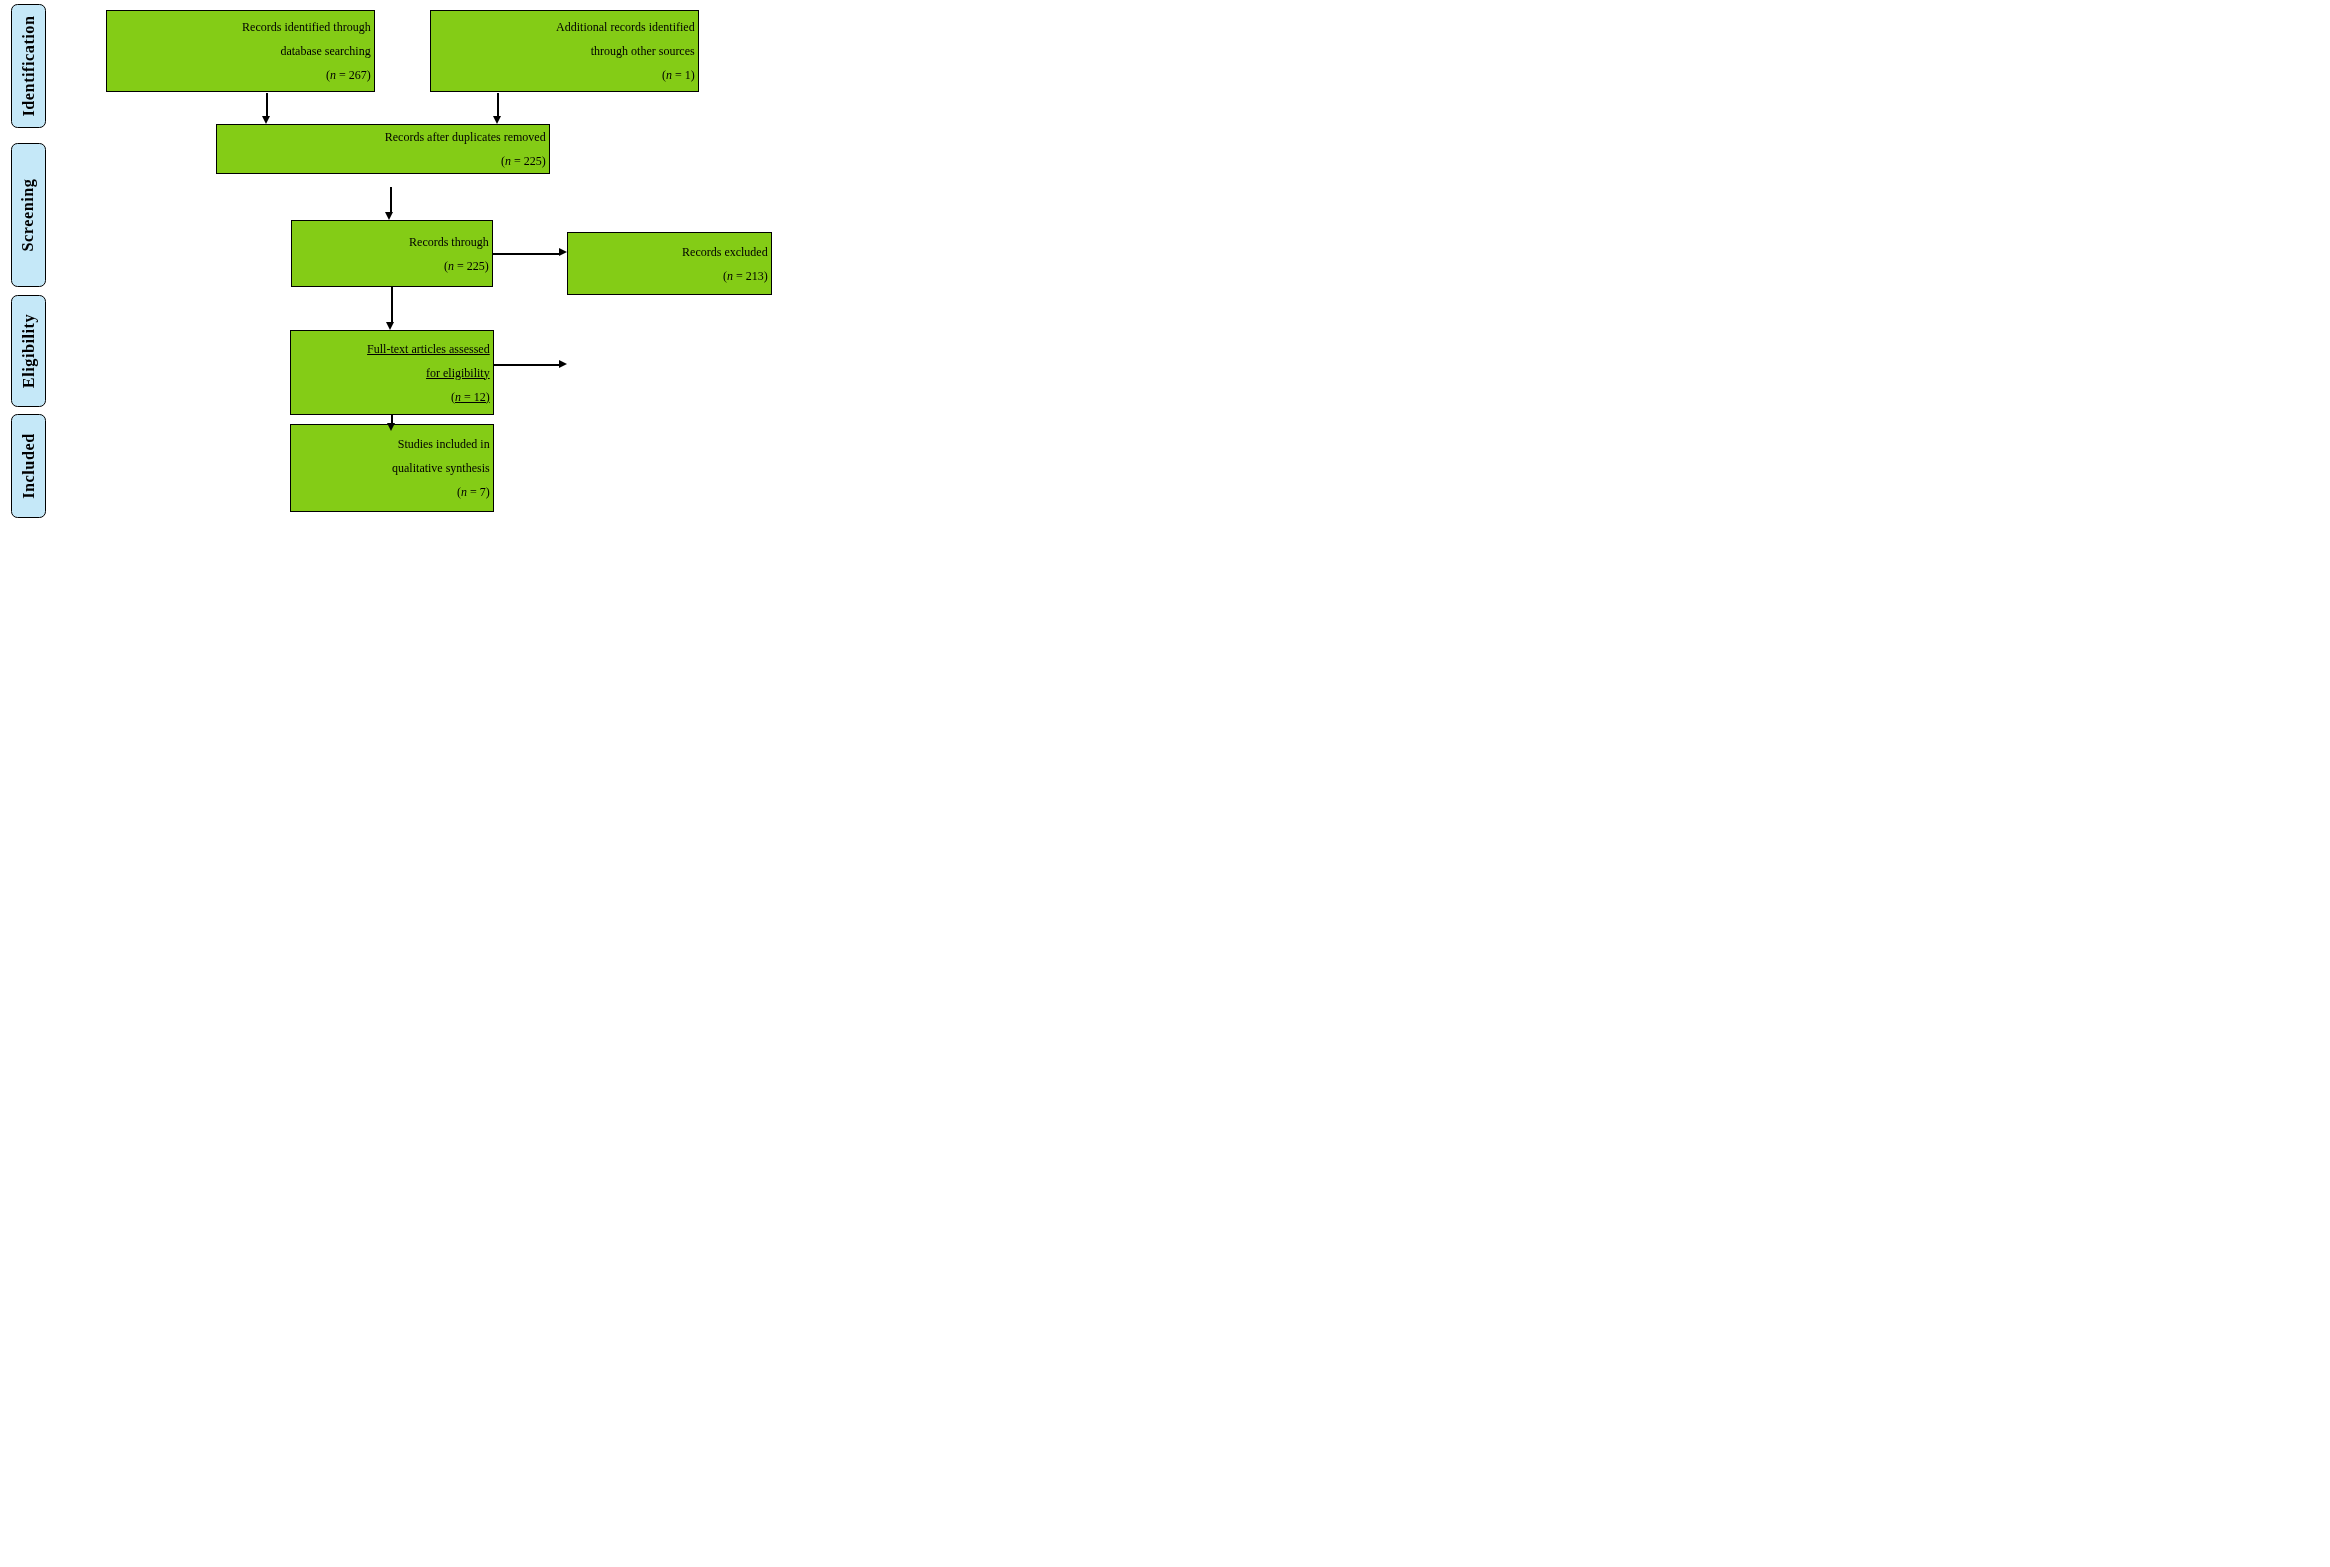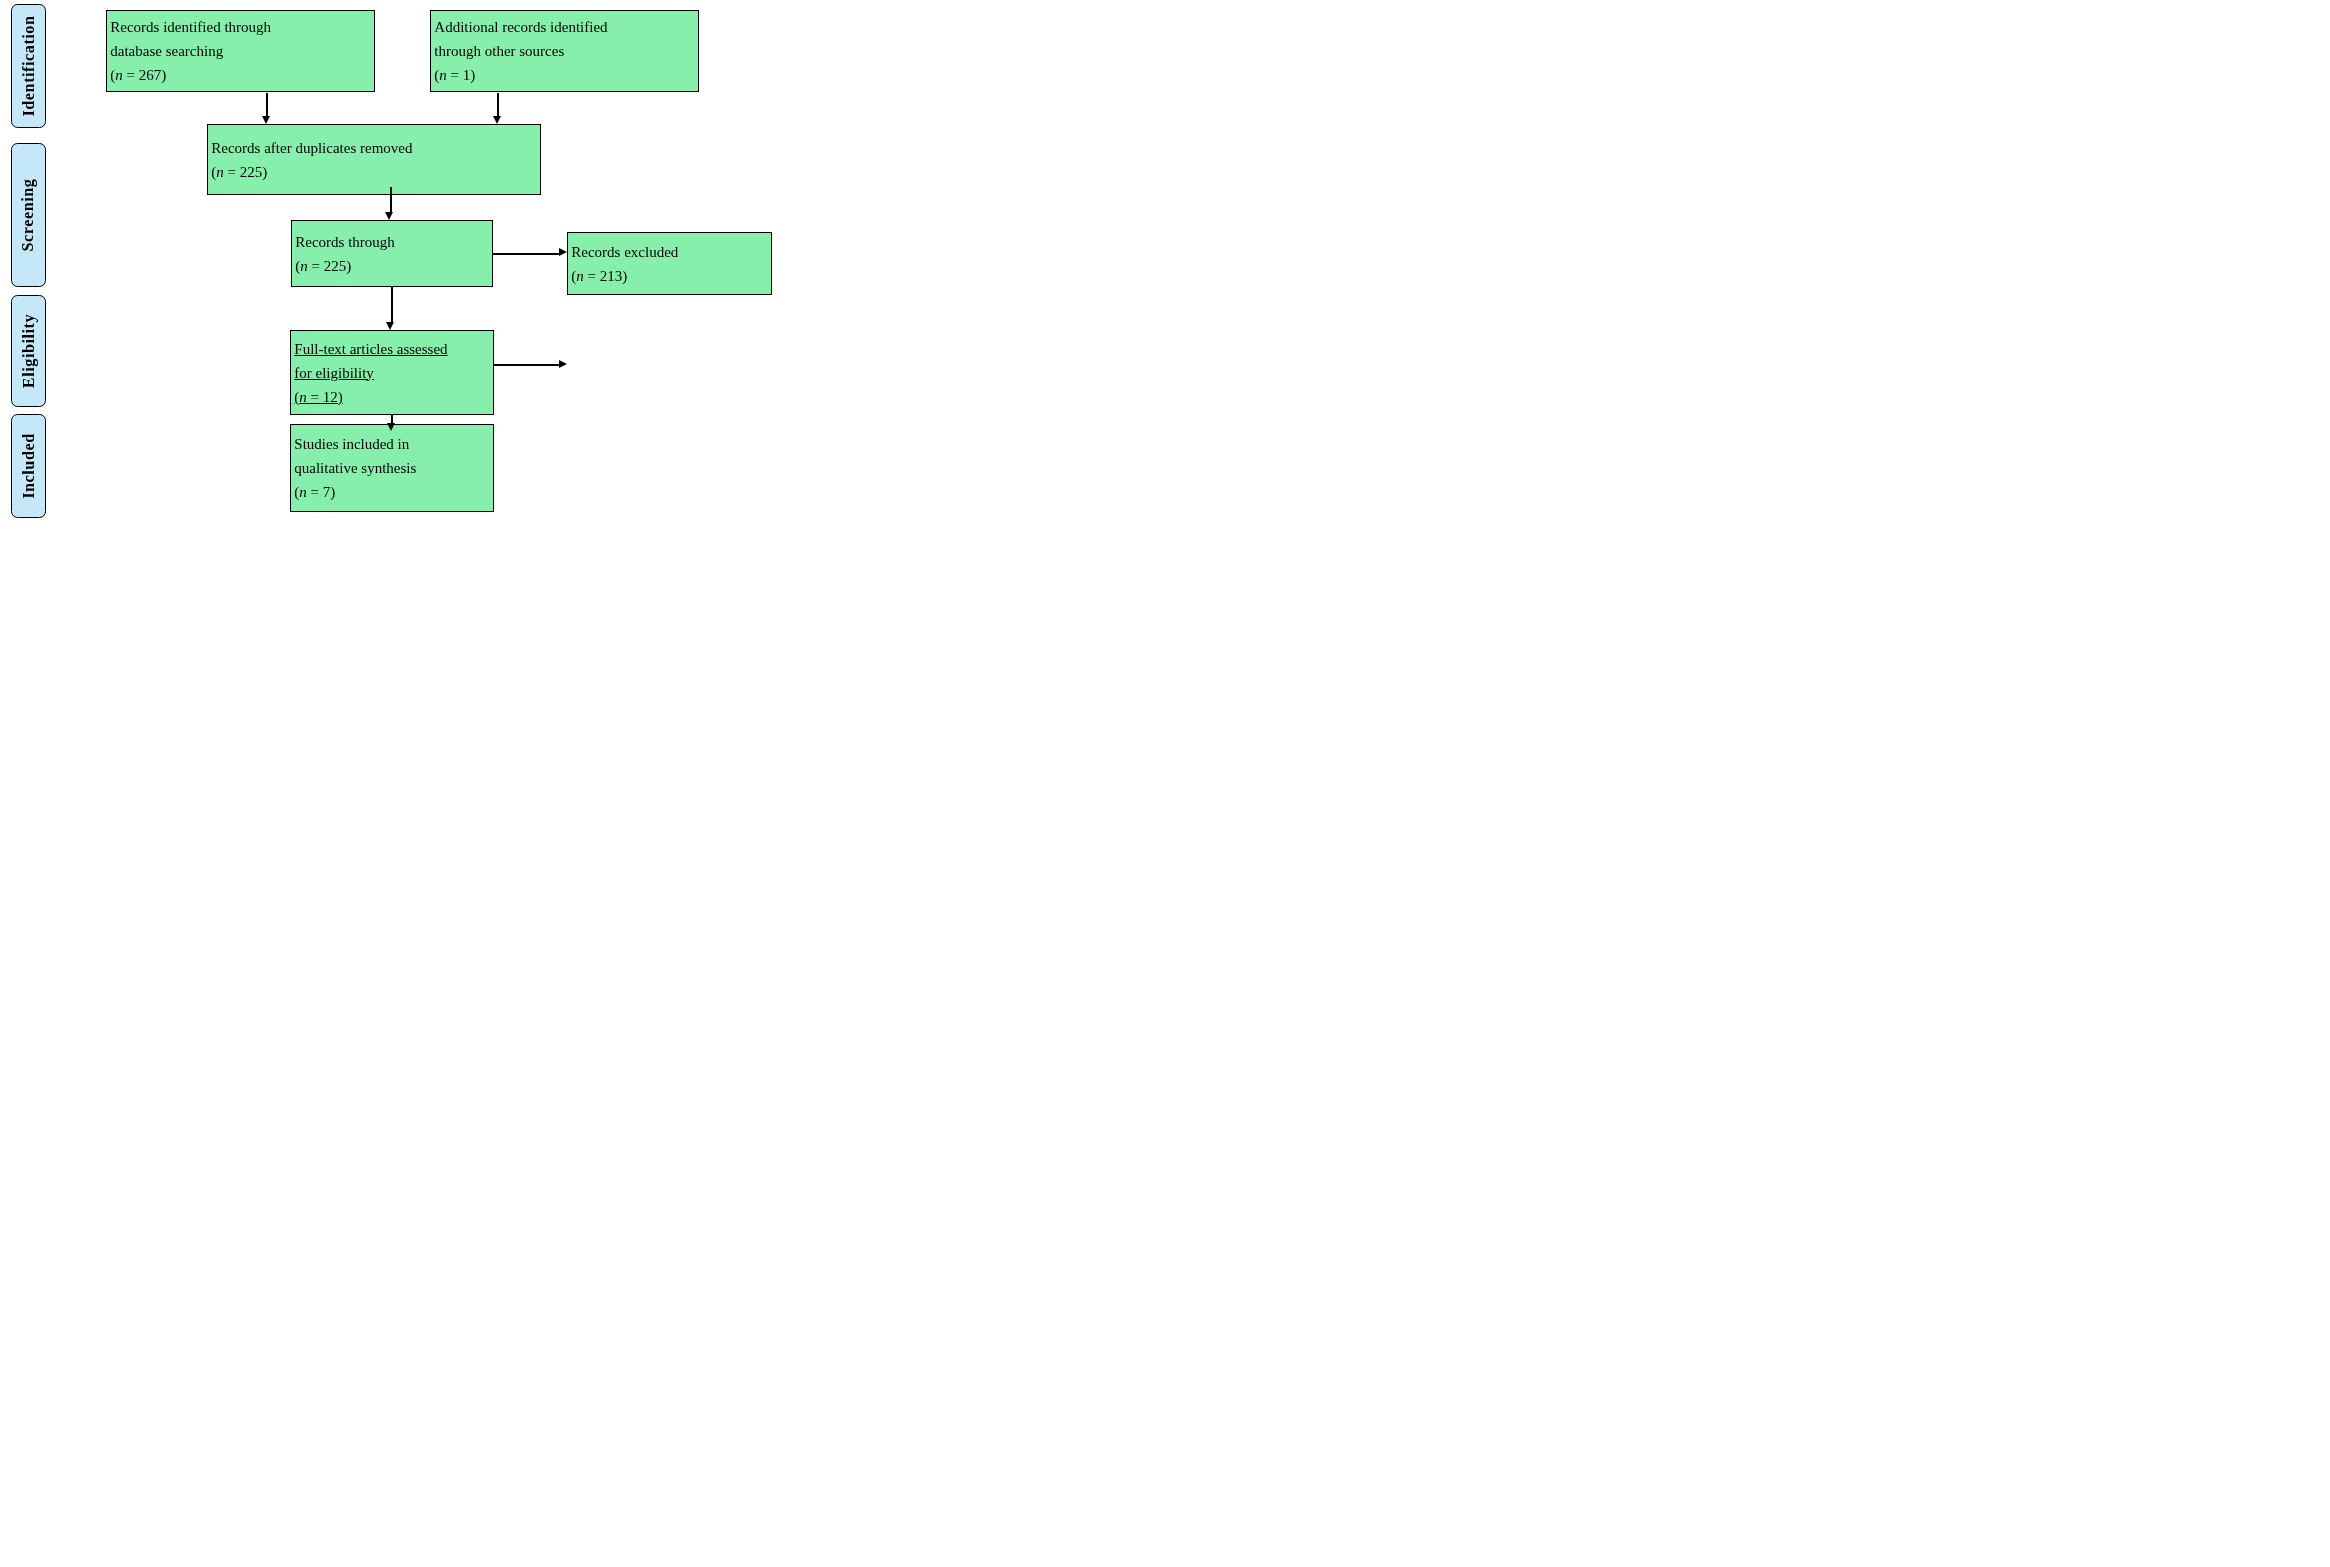--- a/index.html
+++ b/index.html
@@ -39,38 +39,38 @@
     letter-spacing: 0.5px;
   }
   .stage-identification { top: 4.4px;   height: 124px; }
   .stage-screening      { top: 143px; height: 144px; }
   .stage-eligibility    { top: 295px; height: 112px; }
   .stage-included       { top: 414px; height: 104px; }
 
   
   .flow-box {
     position: absolute;
-    background: #86efac;
+    background: #84cc16;
     border: 1.6px solid var(--ink, #000000);
     box-sizing: border-box;
     display: flex;
     flex-direction: column;
-    align-items: flex-start;
+    align-items: flex-end;
     justify-content: center;
     text-align: center;
-    font-size: 15px;
+    font-size: 12px;
     line-height: 24px;
     padding: 1.1px 3.3px;
   }
   .flow-box .line { white-space: nowrap; }
   .flow-box i { font-style: italic; }
 
   .box-records-identified { left: 106px;  top: 10.3px;  width: 269px; height: 82px; }
   .box-additional-records { left: 430px;  top: 10.3px;  width: 269px; height: 82px; }
-  .box-duplicates-removed { left: 207px;  top: 124px; width: 334px; height: 71px; }
+  .box-duplicates-removed { left: 216px;  top: 124px; width: 334px; height: 50px; }
   .box-records-screened   { left: 291px;  top: 220px; width: 202px; height: 67px; }
   .box-records-excluded   { left: 567px; top: 232px; width: 205px; height: 63px; }
   .box-fulltext-assessed  { left: 290px;  top: 330px; width: 204px; height: 85px; text-decoration: underline; }
   .box-fulltext-excluded  { left: 567px; top: 325px; width: 205px; height: 110px; }
   .box-studies-included   { left: 290px;  top: 424px; width: 204px; height: 88px; }
 
   
   .v-stem {
     position: absolute;
     width: 1.6px;

